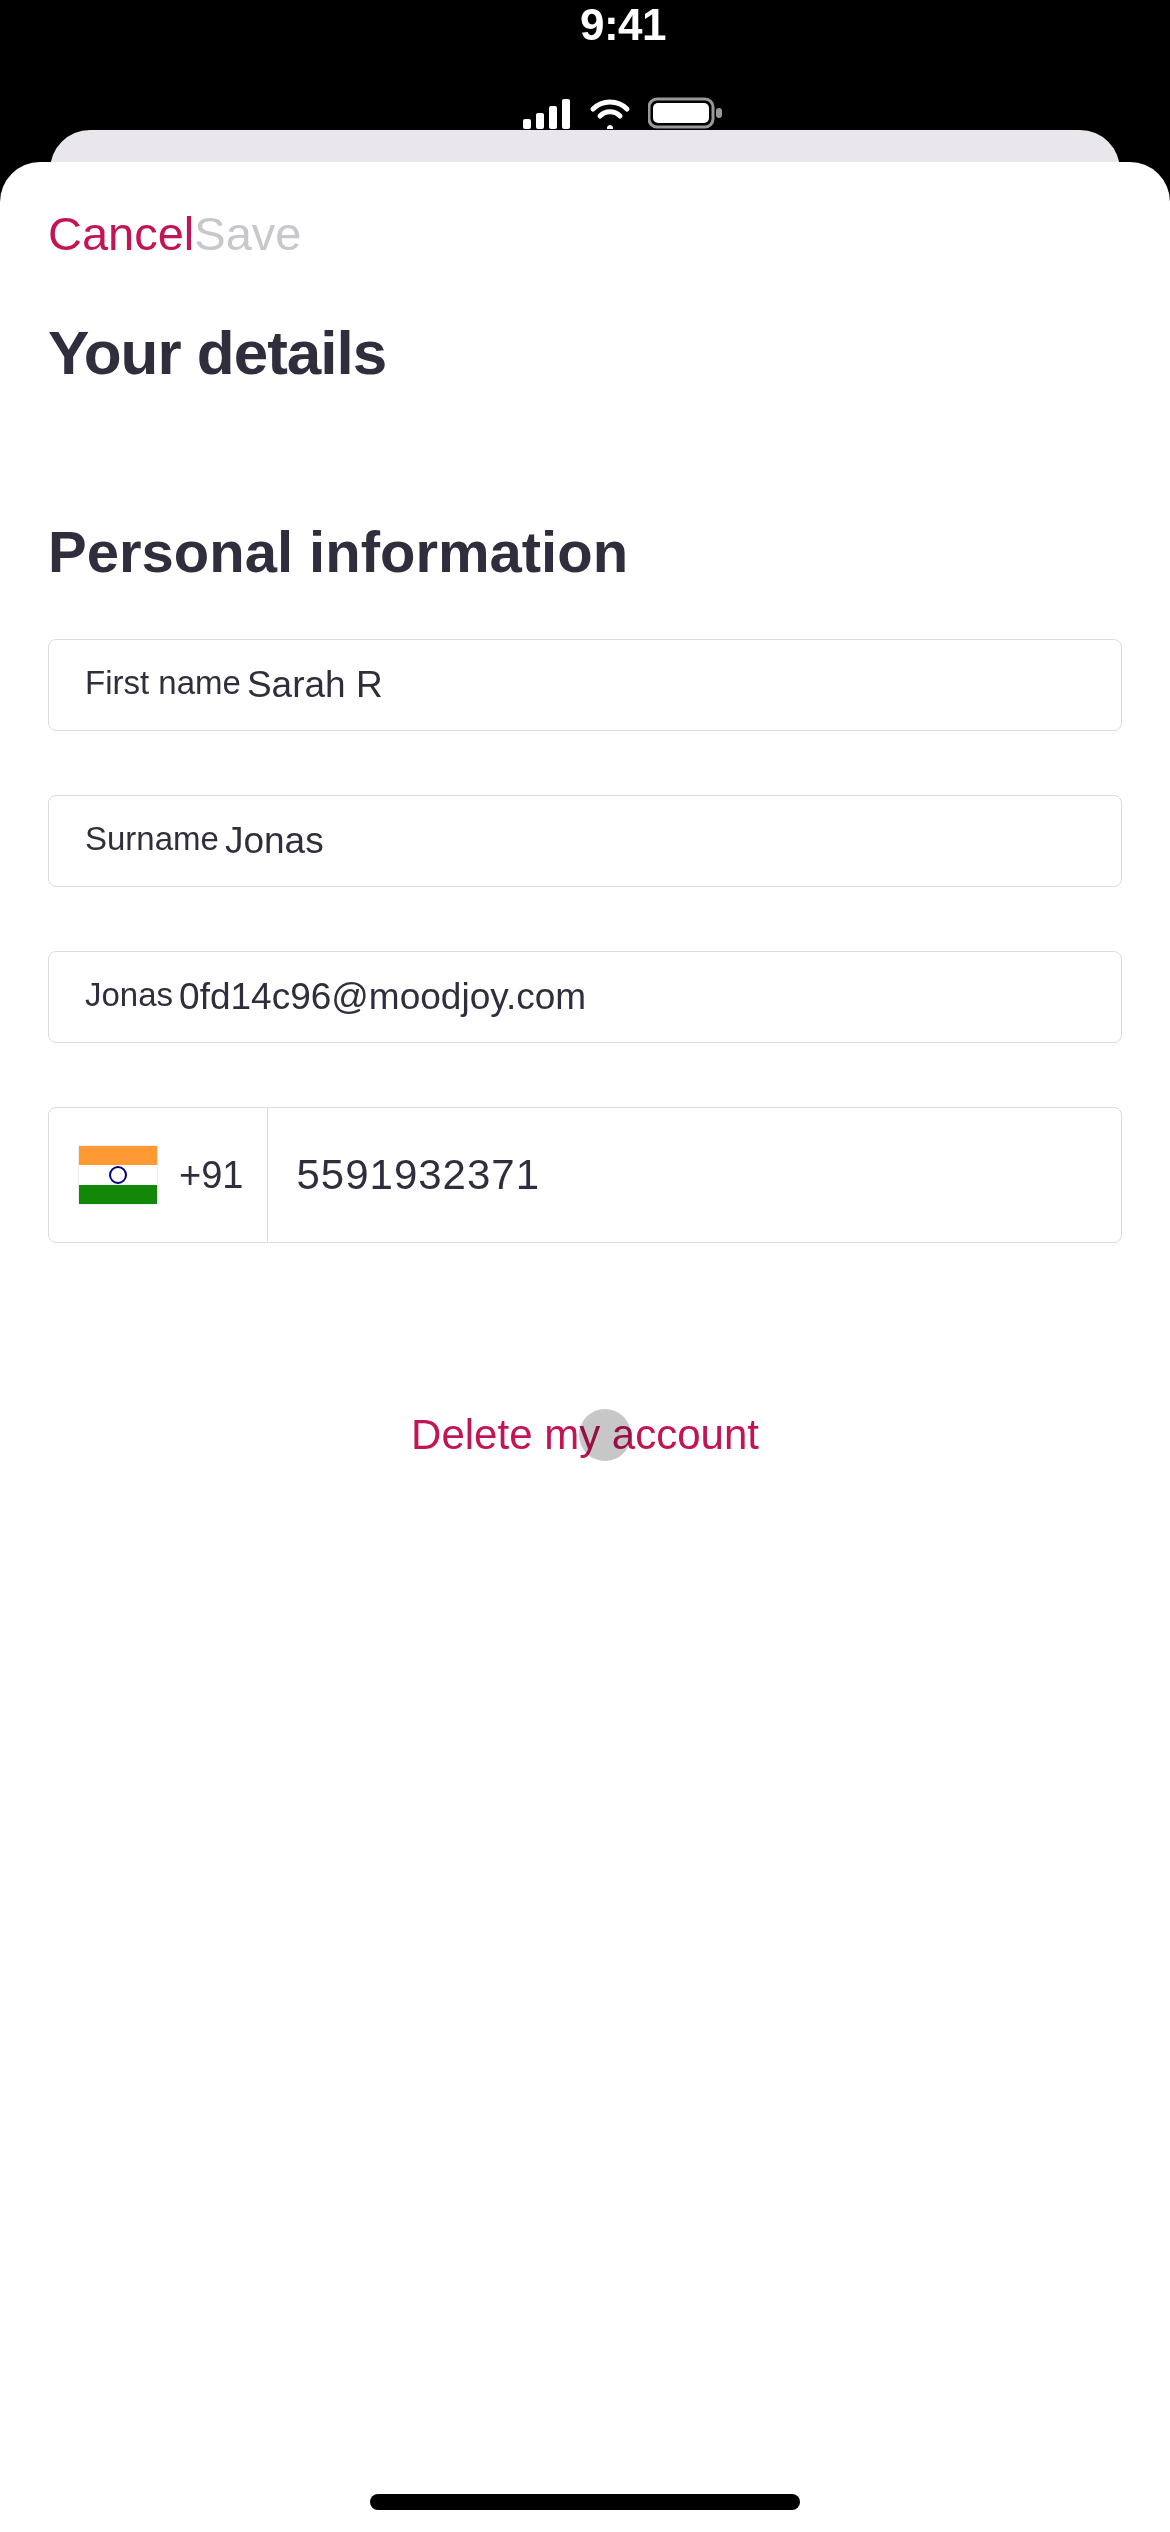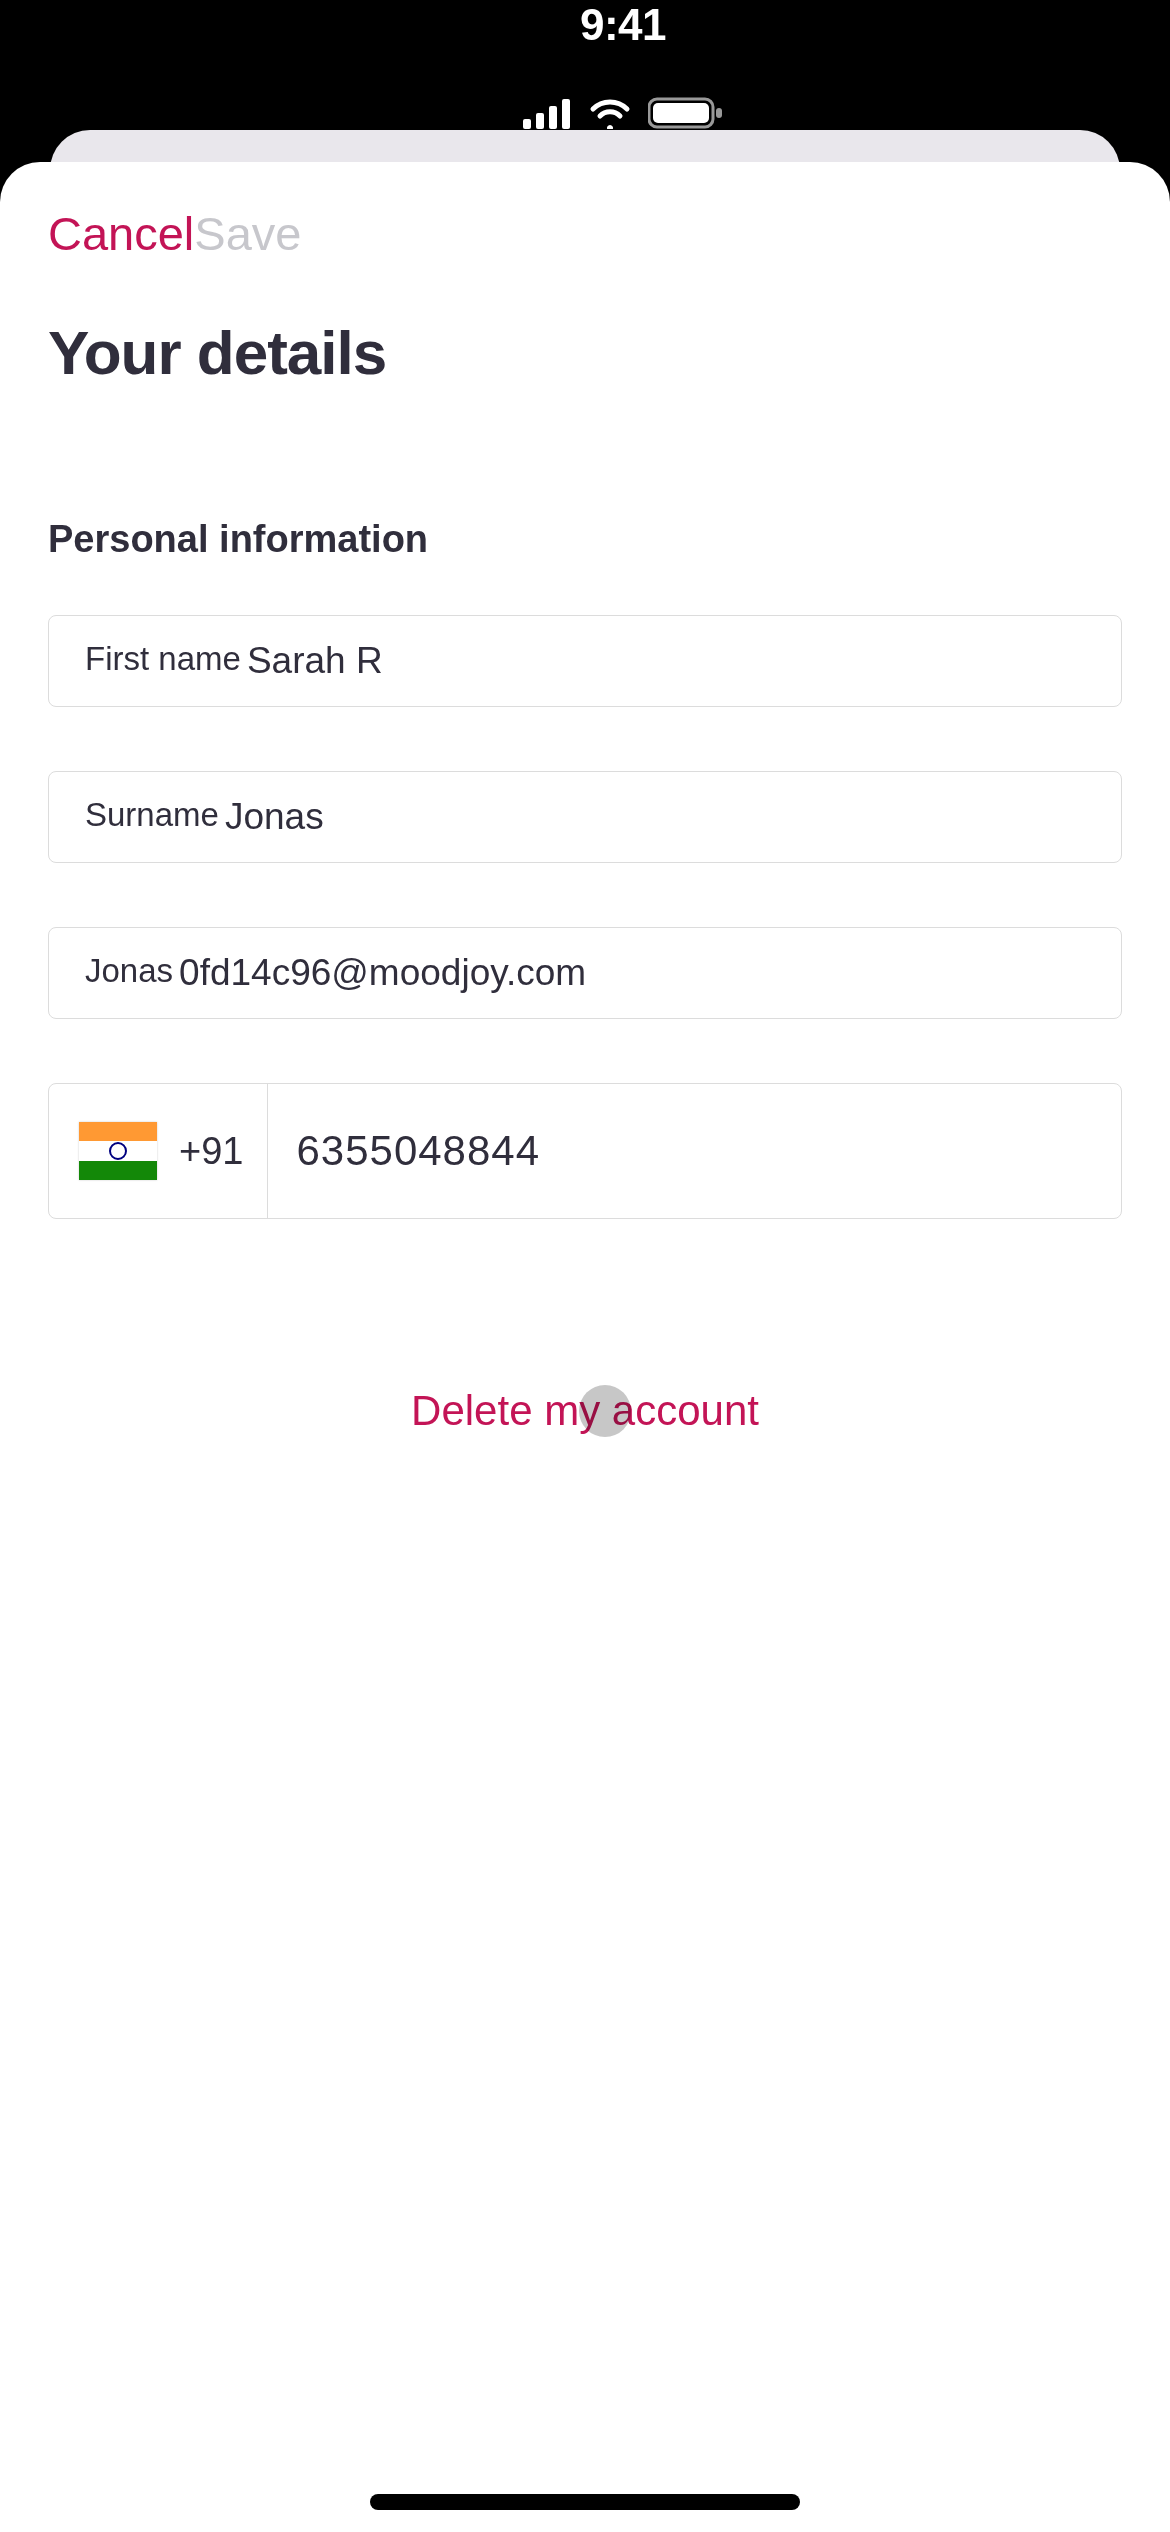--- a/index.html
+++ b/index.html
@@ -75,21 +75,21 @@
     .page-title {
       padding: 22px 32px 0 48px;
       font-size: 62px;
       font-weight: 700;
       color: #302e3c;
       letter-spacing: -1px;
     }
 
     .section-heading {
       padding: 130px 48px 0 48px;
-      font-size: 38px;
+      font-size: 58px;
       font-weight: 600;
       color: #302e3c;
     }
 
     .fields {
       padding: 54px 48px 0 48px;
       display: flex;
       flex-direction: column;
       gap: 64px;
     }
@@ -254,21 +254,21 @@
       <div class="country-picker">
         <span class="flag">
           <span class="saffron"></span>
             <span class="white"></span>
             <span class="green"></span>
             <span class="chakra"></span>
         </span>
         <span class="dial-code">+91</span>
       </div>
       <div class="phone-value-wrap">
-        <span class="phone-value">6355048844</span>
+        <span class="phone-value">5591932371</span>
       </div>
     </div>
 
     <div class="delete-link">
       <span>Delete my account</span>
       <span class="touch-dot"></span>
     </div>
 
   </div>
 

